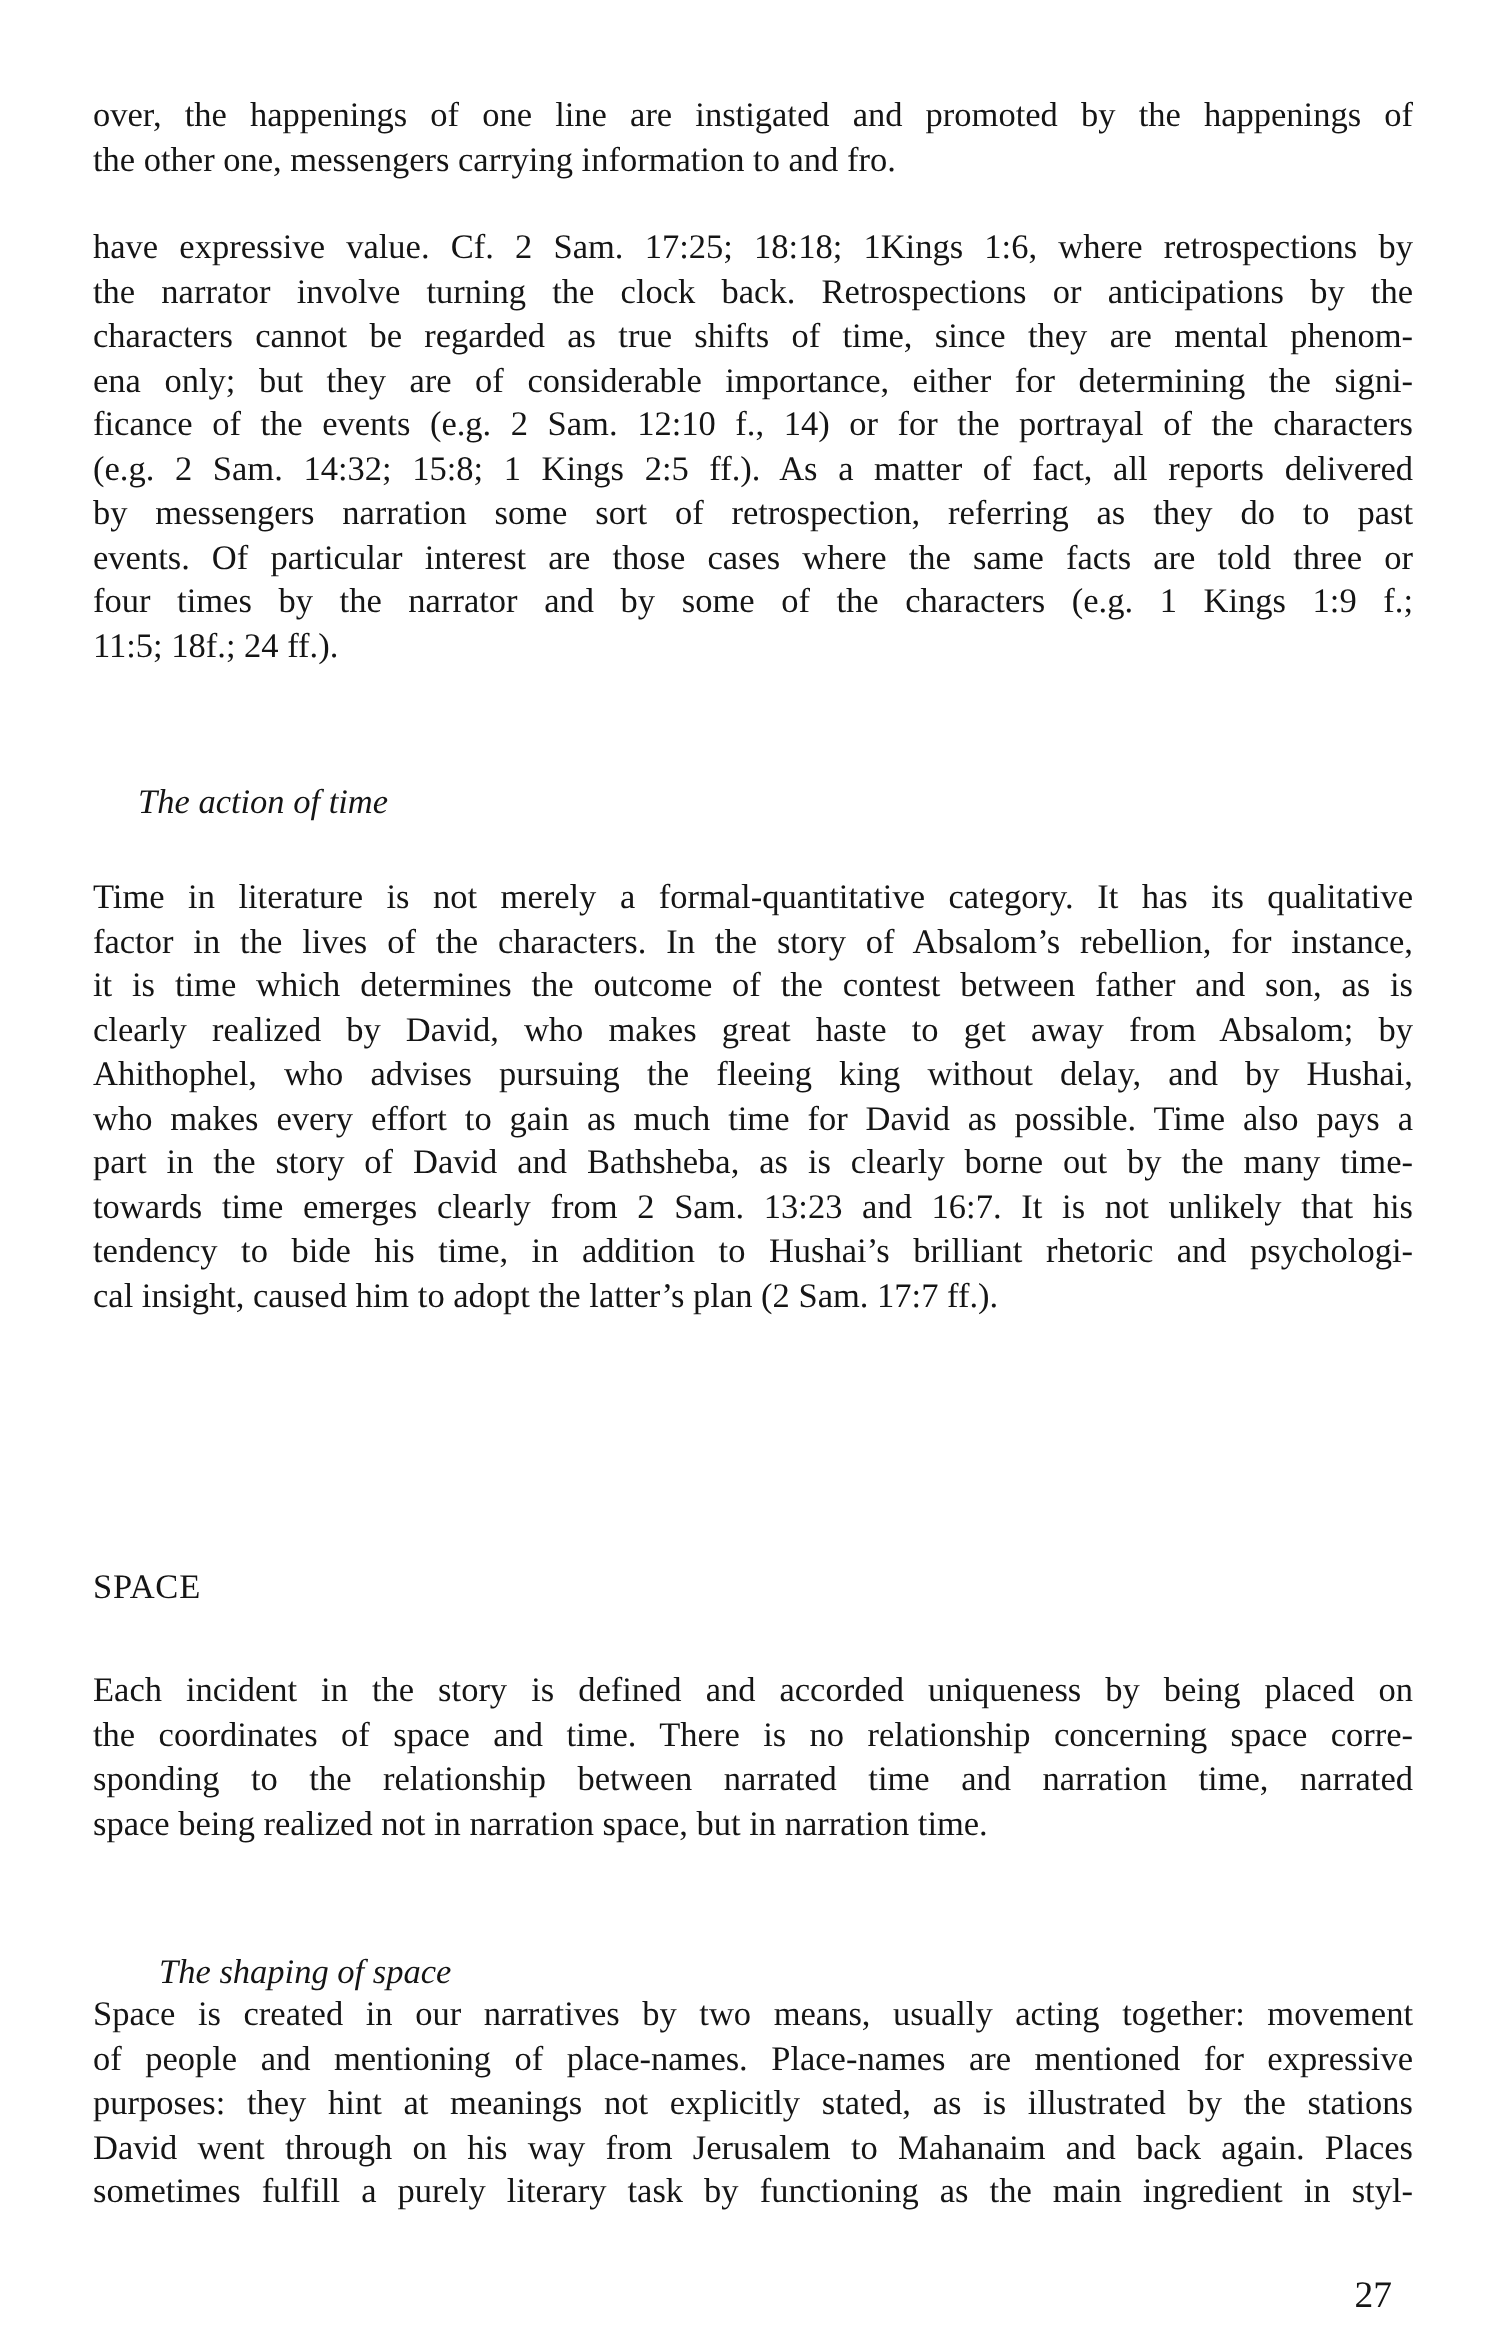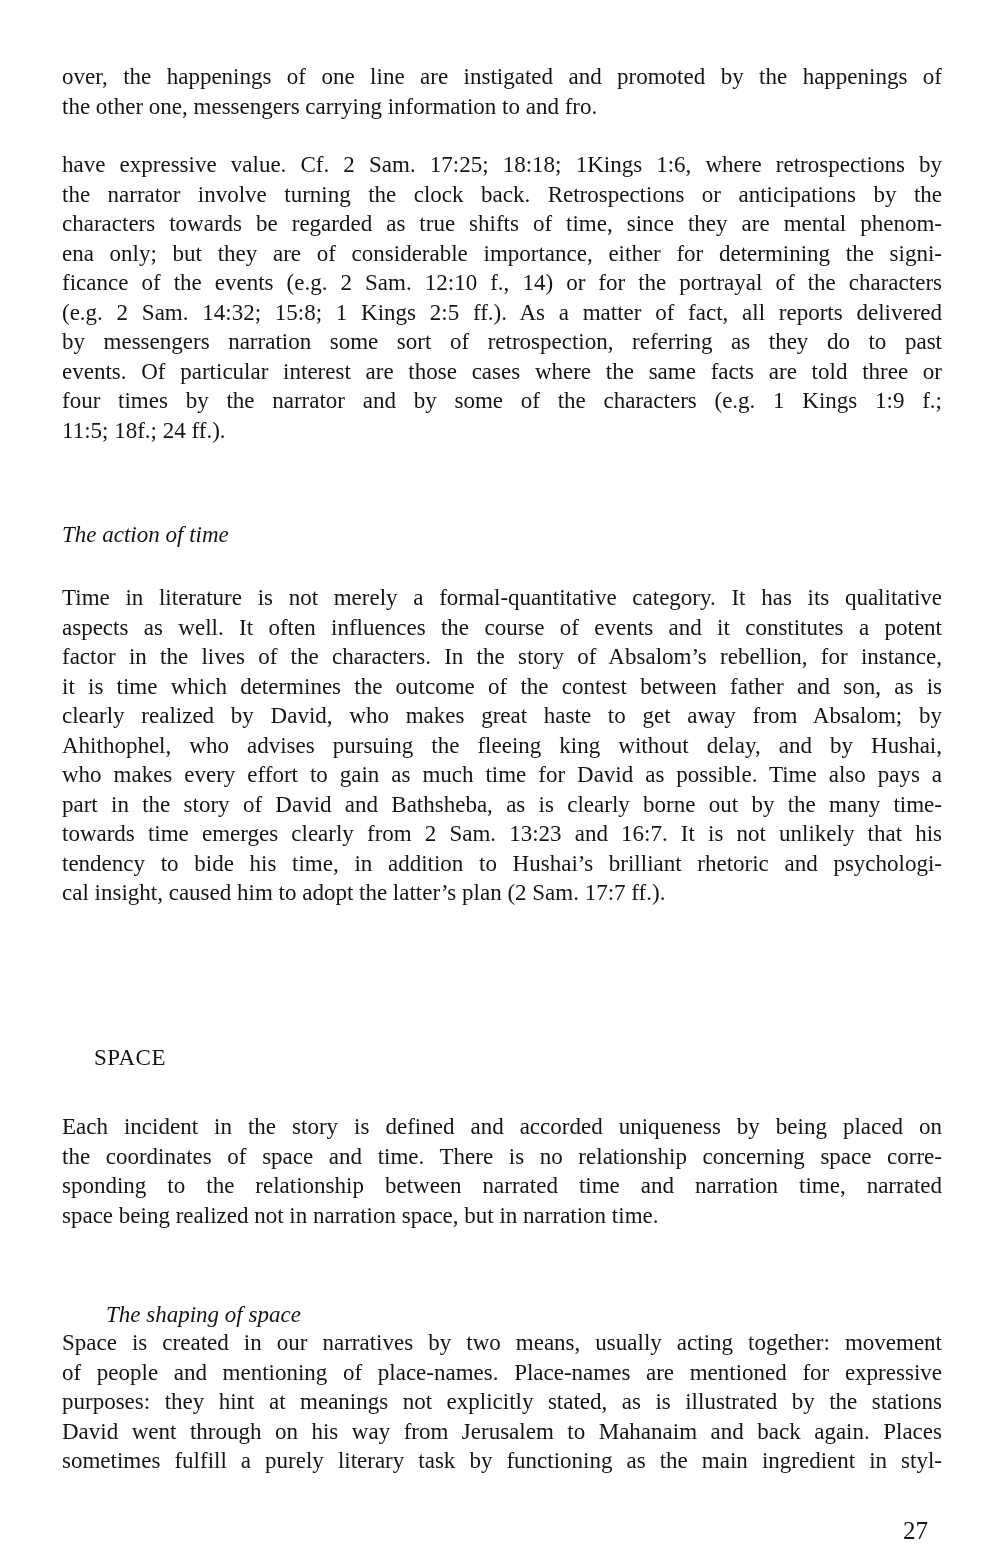--- a/index.html
+++ b/index.html
@@ -68,47 +68,46 @@
 <div class="page">
 
   <div class="block" style="top:62px;">
     <span class="line">over, the happenings of one line are instigated and promoted by the happenings of</span>
     <span class="line last">the other one, messengers carrying information to and fro.</span>
   </div>
 
   <div class="block" style="top:150px;">
     <span class="line">have expressive value. Cf. 2 Sam. 17:25; 18:18; 1Kings 1:6, where retrospections by</span>
     <span class="line">the narrator involve turning the clock back. Retrospections or anticipations by the</span>
-    <span class="line">characters towards be regarded as true shifts of time, since they are mental phenom-</span>
+    <span class="line">characters cannot be regarded as true shifts of time, since they are mental phenom-</span>
     <span class="line">ena only; but they are of considerable importance, either for determining the signi-</span>
     <span class="line">ficance of the events (e.g. 2 Sam. 12:10 f., 14) or for the portrayal of the characters</span>
     <span class="line">(e.g. 2 Sam. 14:32; 15:8; 1 Kings 2:5 ff.). As a matter of fact, all reports delivered</span>
     <span class="line">by messengers narration some sort of retrospection, referring as they do to past</span>
     <span class="line">events. Of particular interest are those cases where the same facts are told three or</span>
     <span class="line">four times by the narrator and by some of the characters (e.g. 1 Kings 1:9 f.;</span>
     <span class="line last">11:5; 18f.; 24 ff.).</span>
   </div>
 
-  <div class="heading-italic" style="top:520px;">The action of time</div>
+  <div class="heading-italic" style="top:520px;margin-left:30px;">The action of time</div>
 
   <div class="block" style="top:583px;">
     <span class="line">Time in literature is not merely a formal-quantitative category. It has its qualitative</span>
-    <span class="line">aspects as well. It often influences the course of events and it constitutes a potent</span>
     <span class="line">factor in the lives of the characters. In the story of Absalom’s rebellion, for instance,</span>
     <span class="line">it is time which determines the outcome of the contest between father and son, as is</span>
     <span class="line">clearly realized by David, who makes great haste to get away from Absalom; by</span>
     <span class="line">Ahithophel, who advises pursuing the fleeing king without delay, and by Hushai,</span>
     <span class="line">who makes every effort to gain as much time for David as possible. Time also pays a</span>
     <span class="line">part in the story of David and Bathsheba, as is clearly borne out by the many time-</span>
     <span class="line">towards time emerges clearly from 2 Sam. 13:23 and 16:7. It is not unlikely that his</span>
     <span class="line">tendency to bide his time, in addition to Hushai’s brilliant rhetoric and psychologi-</span>
     <span class="line last">cal insight, caused him  to adopt the latter’s plan (2 Sam. 17:7 ff.).</span>
   </div>
 
-  <div class="heading-caps" style="top:1043px;margin-left:32px;">SPACE</div>
+  <div class="heading-caps" style="top:1043px;">SPACE</div>
 
   <div class="block" style="top:1112px;">
     <span class="line">Each incident in the story is defined and accorded uniqueness by being placed on</span>
     <span class="line">the coordinates of space and time. There is no relationship concerning space corre-</span>
     <span class="line">sponding to the relationship between narrated time and narration time, narrated</span>
     <span class="line last">space being realized not in narration space, but in narration time.</span>
   </div>
 
   <div class="heading-italic" style="top:1300px;margin-left:44px;">The shaping of space</div>
 

